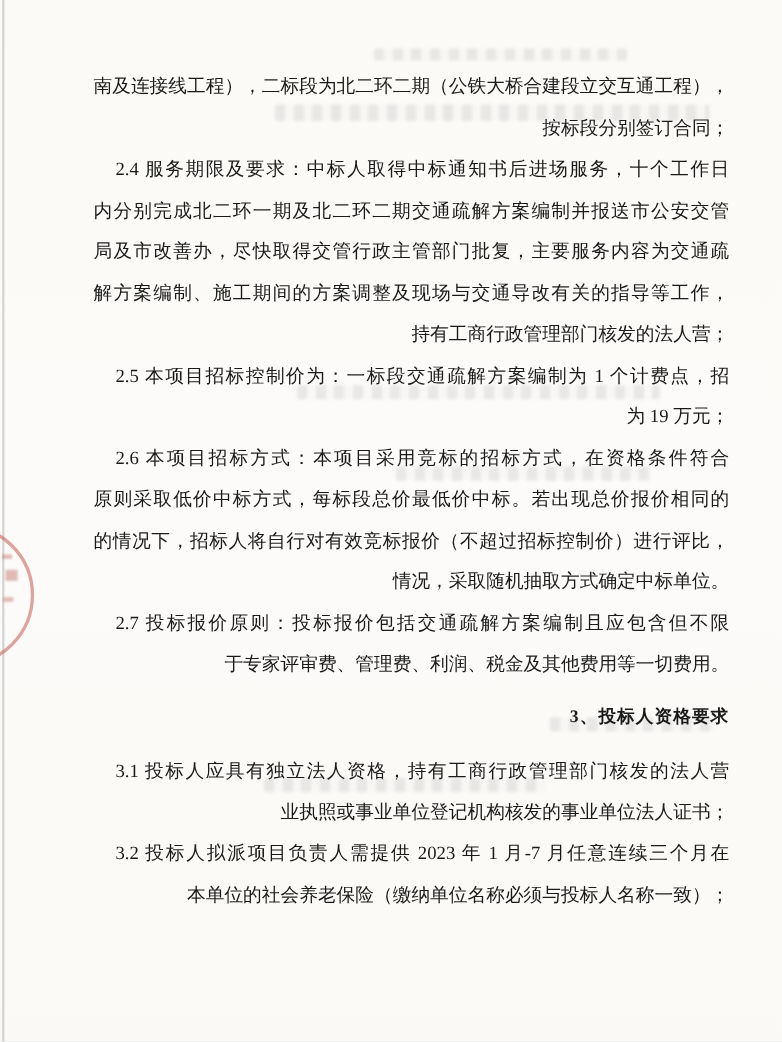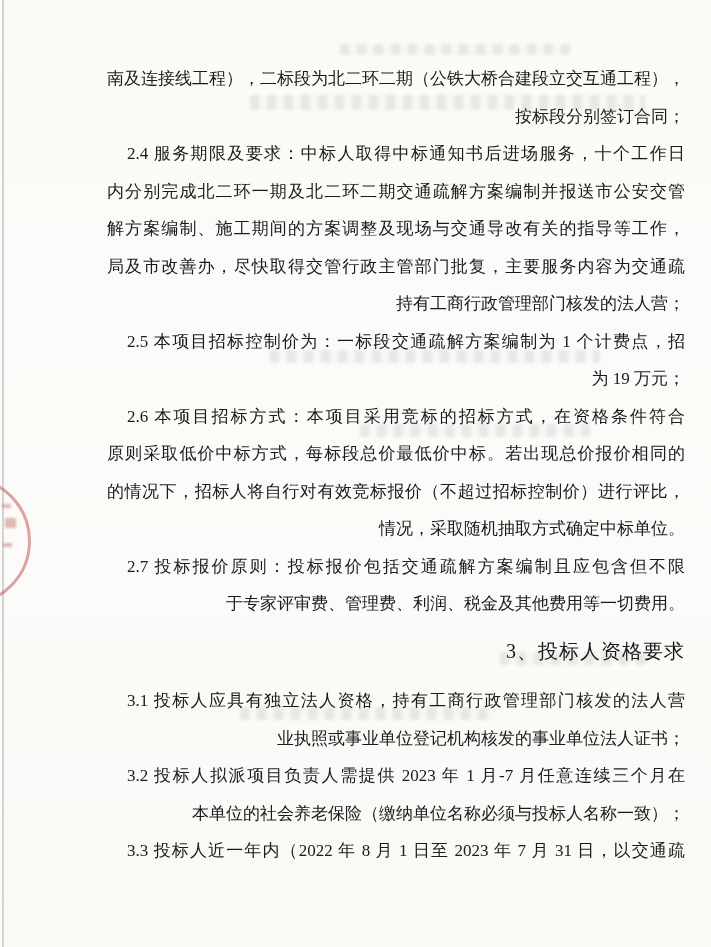--- a/index.html
+++ b/index.html
@@ -37,22 +37,22 @@
     text-align: right;
     white-space: nowrap;
   }
   .line.full {
     white-space: normal;
     text-align: justify;
     text-align-last: justify;
   }
   .line.indent { padding-left: 20px; }
   .line.heading {
-    font-weight: normal;
-    font-size: 20px;
+    font-weight: bold;
+    font-size: 16px;
     margin-top: 10px;
     margin-bottom: 12px;
     letter-spacing: 1px;
   }
   
   .seal-arc {
     position: absolute;
     left: -99px; top: 476px;
     width: 124px; height: 124px;
     border-radius: 50%;
@@ -97,37 +97,36 @@
   <div class="smudge s3"></div>
   <div class="smudge s4"></div>
   <div class="smudge s5"></div>
   <div class="smudge s6"></div>
 
   <div class="seal-arc" style="border-color: rgba(195, 92, 84, 0.55);"></div>
   <div class="seal-mark m1"></div>
   <div class="seal-mark m2"></div>
   <div class="seal-mark m3"></div>
 
-  <div class="doc" style="color: rgb(26, 26, 26); margin-left: 22px;">
+  <div class="doc" style="color: rgb(26, 26, 26);">
       <div class="line full">南及连接线工程），二标段为北二环二期（公铁大桥合建段立交互通工程），</div>
       <div class="line">按标段分别签订合同；</div>
       <div class="line indent full">2.4 服务期限及要求：中标人取得中标通知书后进场服务，十个工作日</div>
       <div class="line full">内分别完成北二环一期及北二环二期交通疏解方案编制并报送市公安交管</div>
+      <div class="line full">局及市改善办，尽快取得交管行政主管部门批复，主要服务内容为交通疏</div>
       <div class="line full">解方案编制、施工期间的方案调整及现场与交通导改有关的指导等工作，</div>
-      <div class="line full">局及市改善办，尽快取得交管行政主管部门批复，主要服务内容为交通疏</div>
       <div class="line">持有工商行政管理部门核发的法人营；</div>
       <div class="line indent full">2.5 本项目招标控制价为：一标段交通疏解方案编制为 1 个计费点，招</div>
       <div class="line">为 19 万元；</div>
       <div class="line indent full">2.6 本项目招标方式：本项目采用竞标的招标方式，在资格条件符合</div>
       <div class="line full">原则采取低价中标方式，每标段总价最低价中标。若出现总价报价相同的</div>
       <div class="line full">的情况下，招标人将自行对有效竞标报价（不超过招标控制价）进行评比，</div>
       <div class="line">情况，采取随机抽取方式确定中标单位。</div>
       <div class="line indent full">2.7 投标报价原则：投标报价包括交通疏解方案编制且应包含但不限</div>
       <div class="line">于专家评审费、管理费、利润、税金及其他费用等一切费用。</div>
       <div class="line heading">3、投标人资格要求</div>
       <div class="line indent full">3.1 投标人应具有独立法人资格，持有工商行政管理部门核发的法人营</div>
       <div class="line">业执照或事业单位登记机构核发的事业单位法人证书；</div>
       <div class="line indent full">3.2 投标人拟派项目负责人需提供 2023 年 1 月-7 月任意连续三个月在</div>
       <div class="line">本单位的社会养老保险（缴纳单位名称必须与投标人名称一致）；</div>
-      <div class="line indent full">3.3 投标人近一年内（2022 年 8 月 1 日至 2023 年 7 月 31 日，以交通疏</div>
     </div>
 
 </div>
 
 </body></html>

